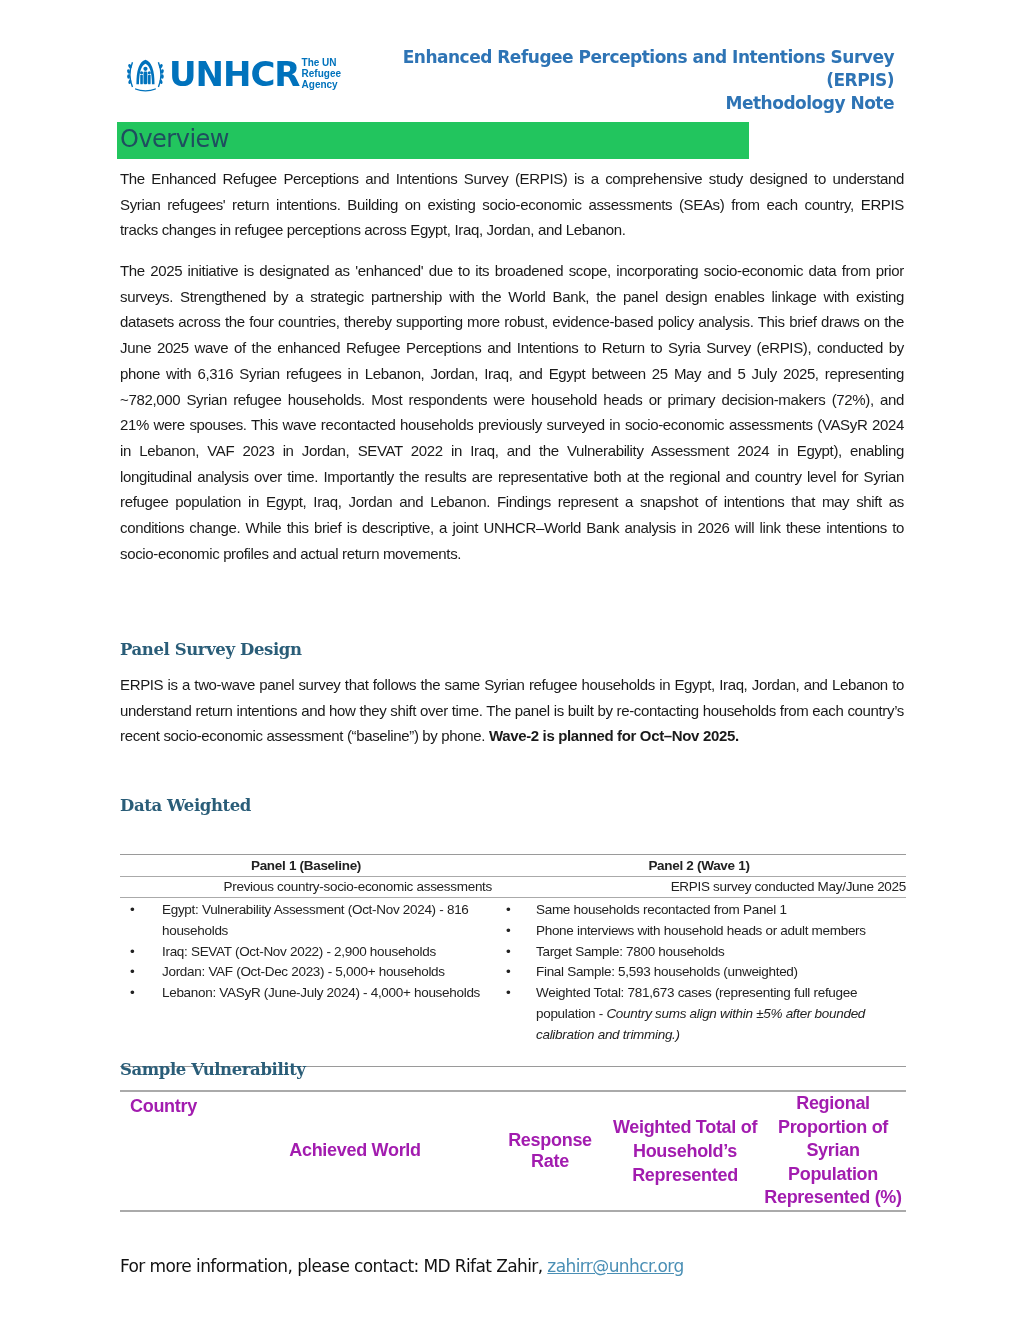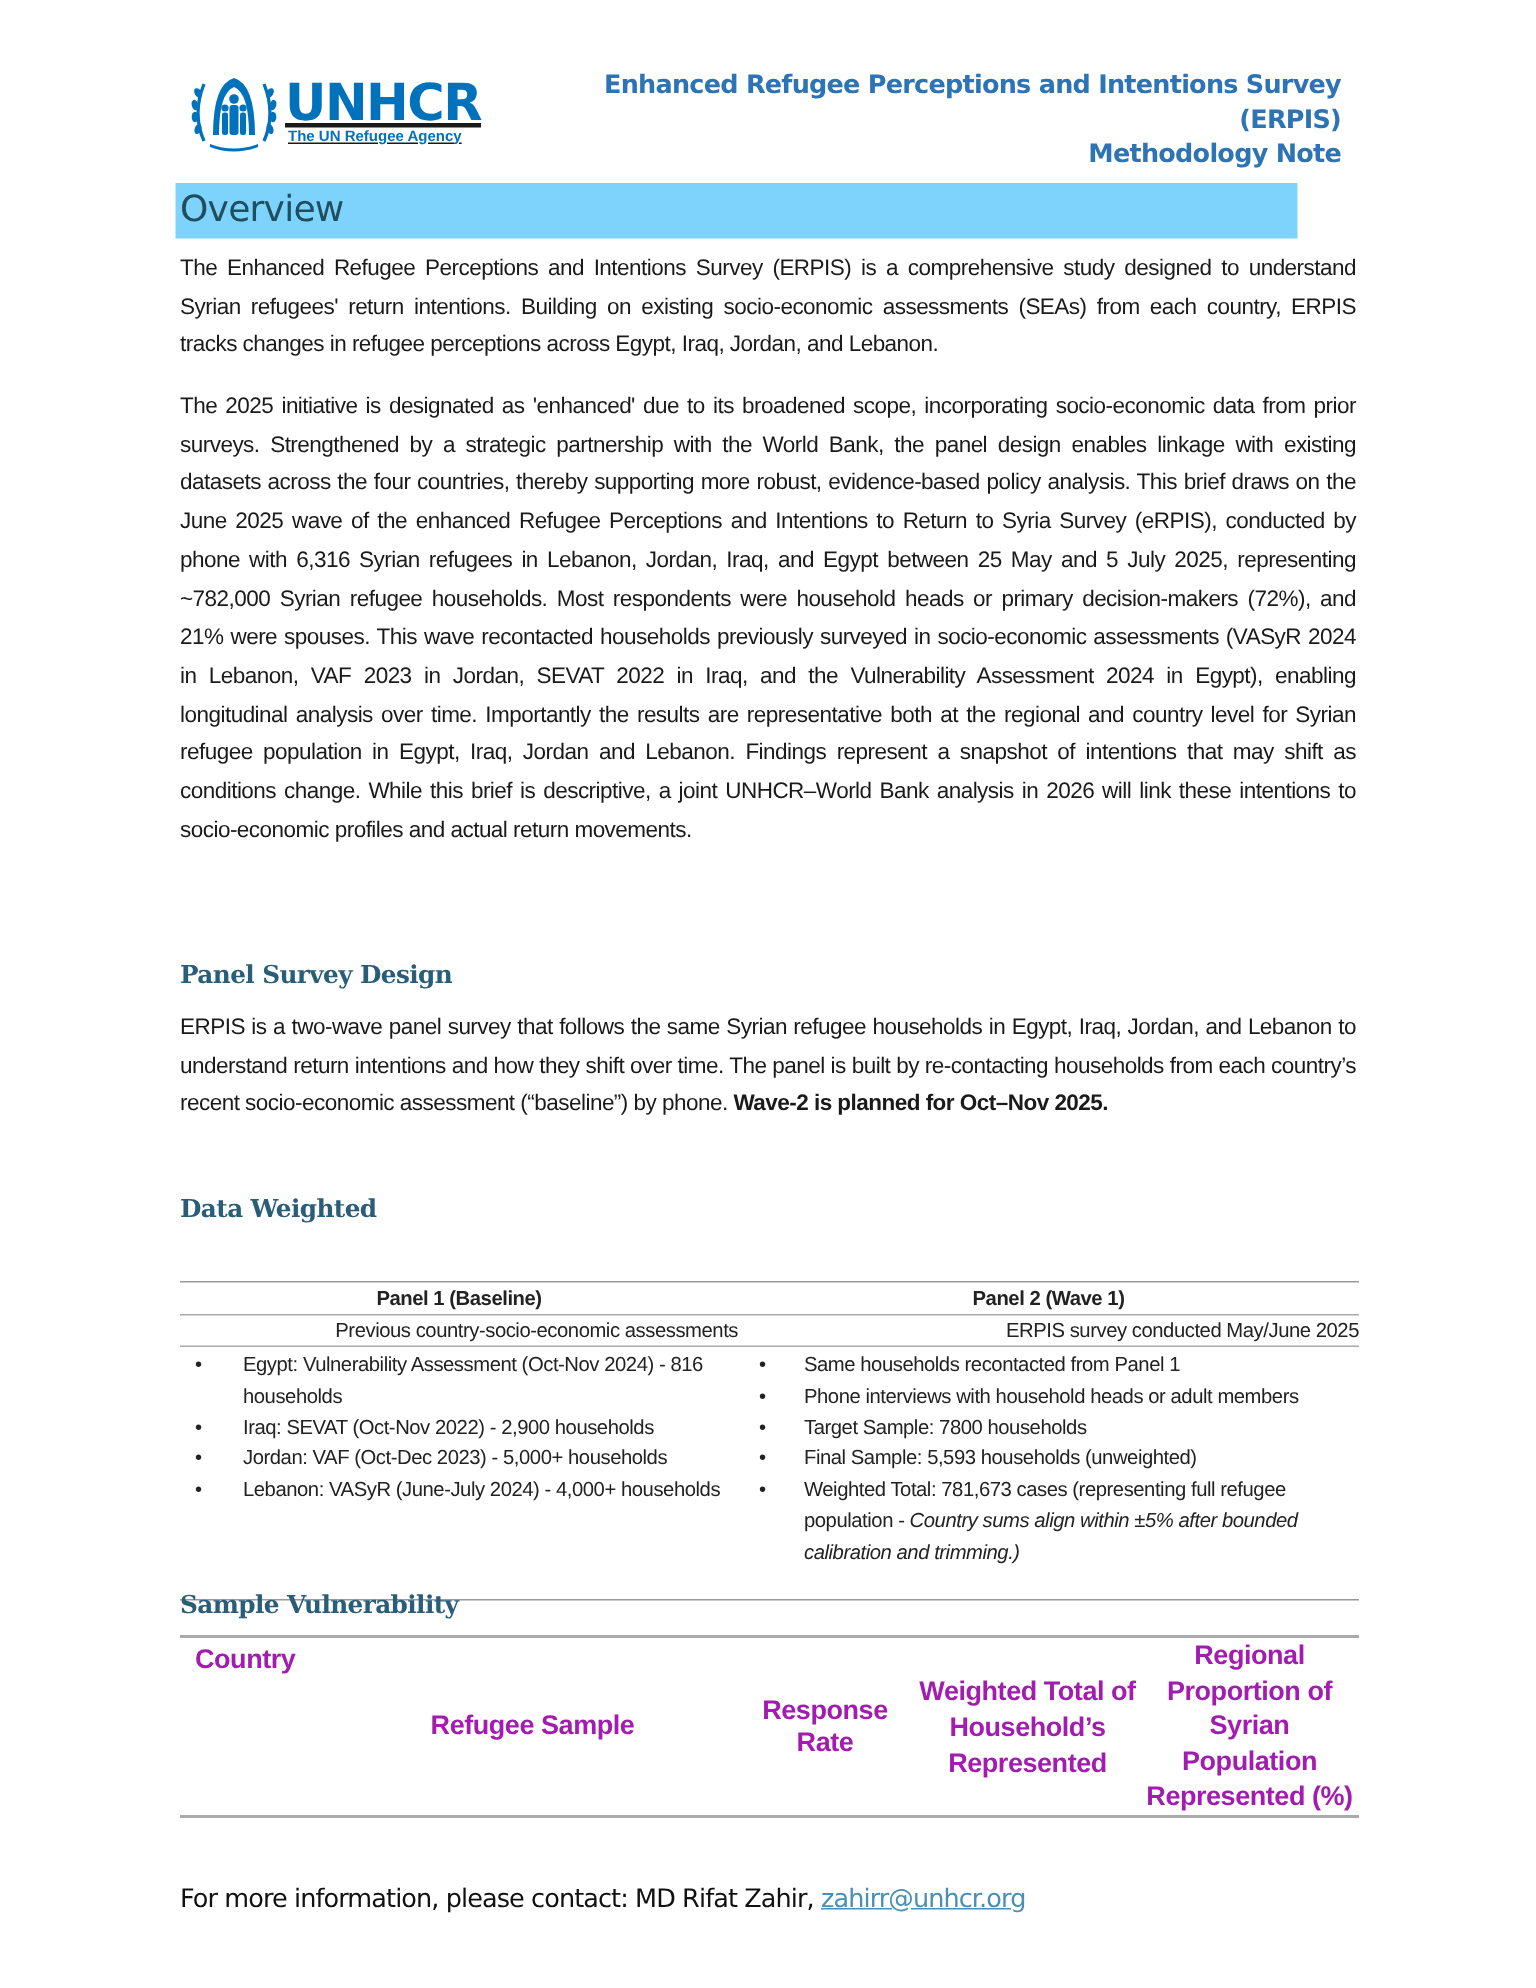--- a/index.html
+++ b/index.html
@@ -38,22 +38,21 @@
       display: flex;
       align-items: center;
     }
     .logo-emblem {
       width: 60px;
       height: 56px;
     }
     .logo-text {
       margin-left: 4px;
       display: flex;
-      flex-direction: column;
-      text-decoration: underline;
+      flex-direction: row;
     }
     .logo-wordmark {
       font-family: "DejaVu Sans", sans-serif;
       font-weight: bold;
       font-size: 34px;
       color: #0072BC;
       letter-spacing: -1px;
       line-height: 34px;
     }
     .logo-tagline {
@@ -74,23 +73,23 @@
       font-size: 17px;
       line-height: 23px;
       color: #2E74B5;
       letter-spacing: -0.5px;
     }
     
     .overview-band {
       position: absolute;
       left: -3px;
       top: 122px;
-      width: 748px;
+      width: 632px;
       height: 37px;
-      background: #7dd3fc;
+      background: #22c55e;
     }
     .overview-title {
       position: absolute;
       left: 3px;
       top: 3px;
       font-family: "DejaVu Sans", sans-serif;
       font-size: 24px;
       color: #1F4E5F;
       letter-spacing: -0.5px;
     }
@@ -303,21 +302,21 @@
       </td>
     </tr>
   </tbody>
     </table>
 
   <div class="section-heading h-sample">Sample Vulnerability</div>
   <table class="sd-table">
     <tbody>
         <tr>
       <th class="sd-country">Country</th>
-      <th class="sd-achieved">Refugee Sample</th>
+      <th class="sd-achieved">Achieved World</th>
       <th class="sd-response">Response Rate</th>
       <th class="sd-weighted">Weighted Total of Household’s Represented</th>
       <th class="sd-regional">Regional Proportion of Syrian Population Represented (%)</th>
     </tr>
   </tbody>
     </table>
 
   <div class="contact">
     <span>For more information, please contact: MD Rifat Zahir, </span><a href="mailto:zahirr@unhcr.org">zahirr@unhcr.org</a>
   </div>

